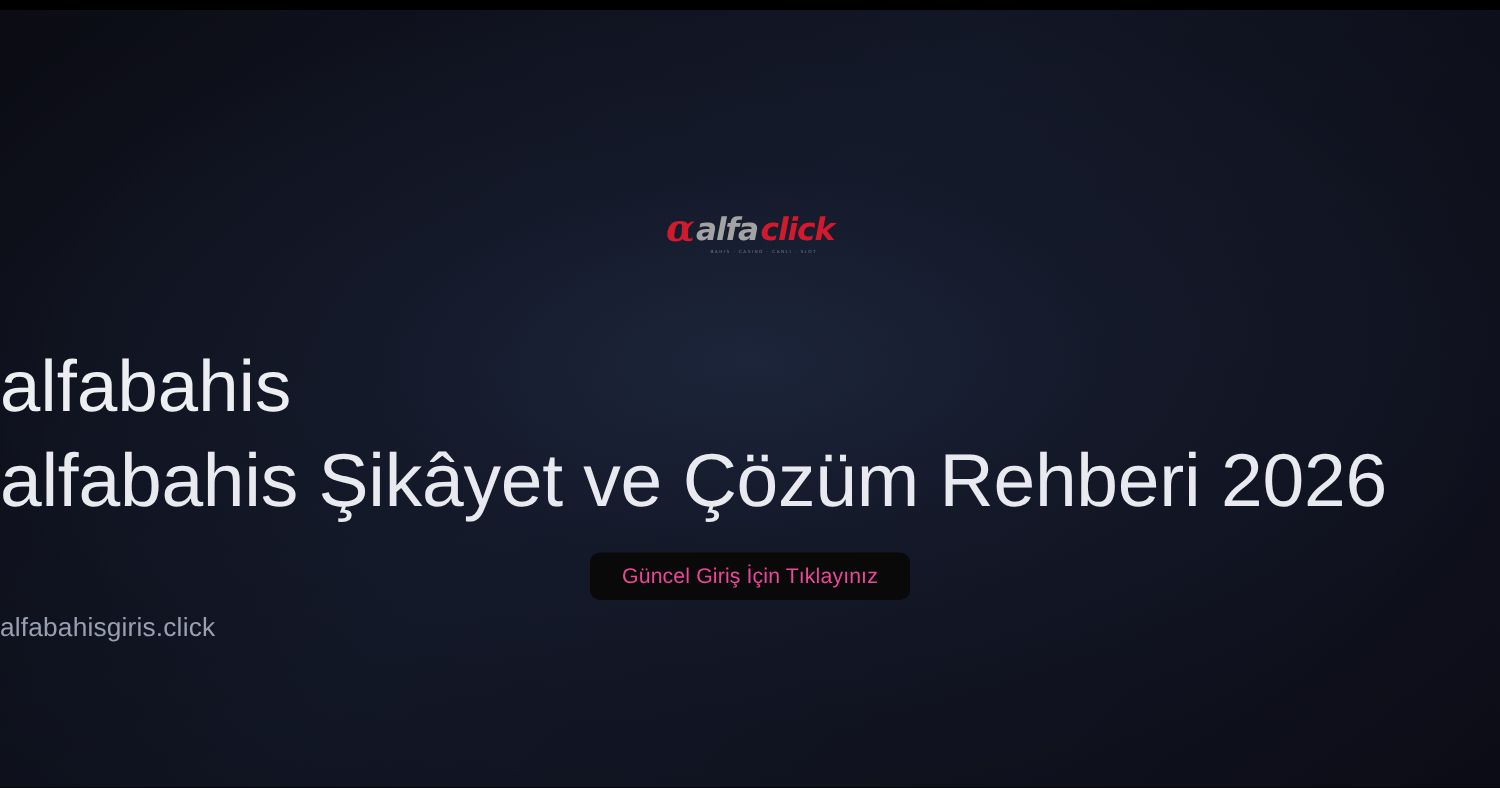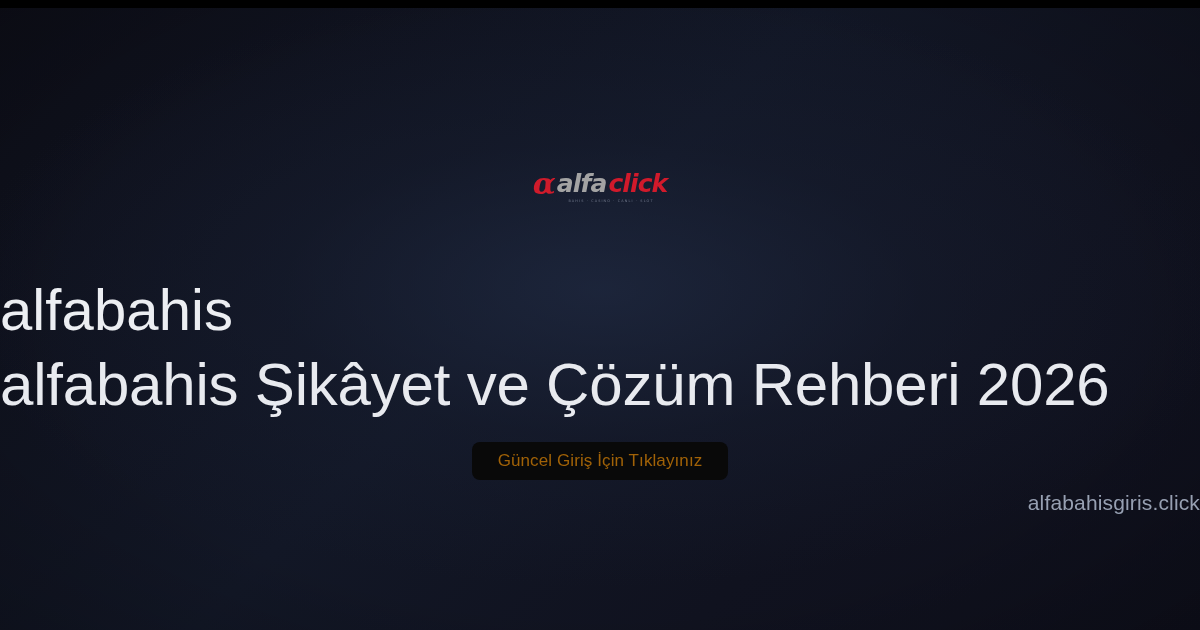--- a/index.html
+++ b/index.html
@@ -139,40 +139,40 @@
     left: 0;
     width: 1200px;
     display: flex;
     justify-content: center;
   }
   .cta-button {
     display: inline-flex;
     align-items: center;
     justify-content: center;
     background: #090909;
-    color: #a16207;
+    color: #ec4899;
     font-size: 17px;
     font-weight: 400;
     letter-spacing: 0.1px;
     padding: 0 26px;
     height: 38px;
     border: none;
     border-radius: 8px;
     white-space: nowrap;
     cursor: pointer;
     font-family: "Liberation Sans", sans-serif;
   }
 
   
   .domain-wrap {
     position: absolute;
     top: 491px;
     left: 0;
     width: 1200px;
-    text-align: right;
+    text-align: left;
   }
   .domain-text {
     font-size: 21px;
     font-weight: 400;
     color: #97a0b2;
     letter-spacing: 0.15px;
     white-space: nowrap;
   }
 </style>
 </head>

